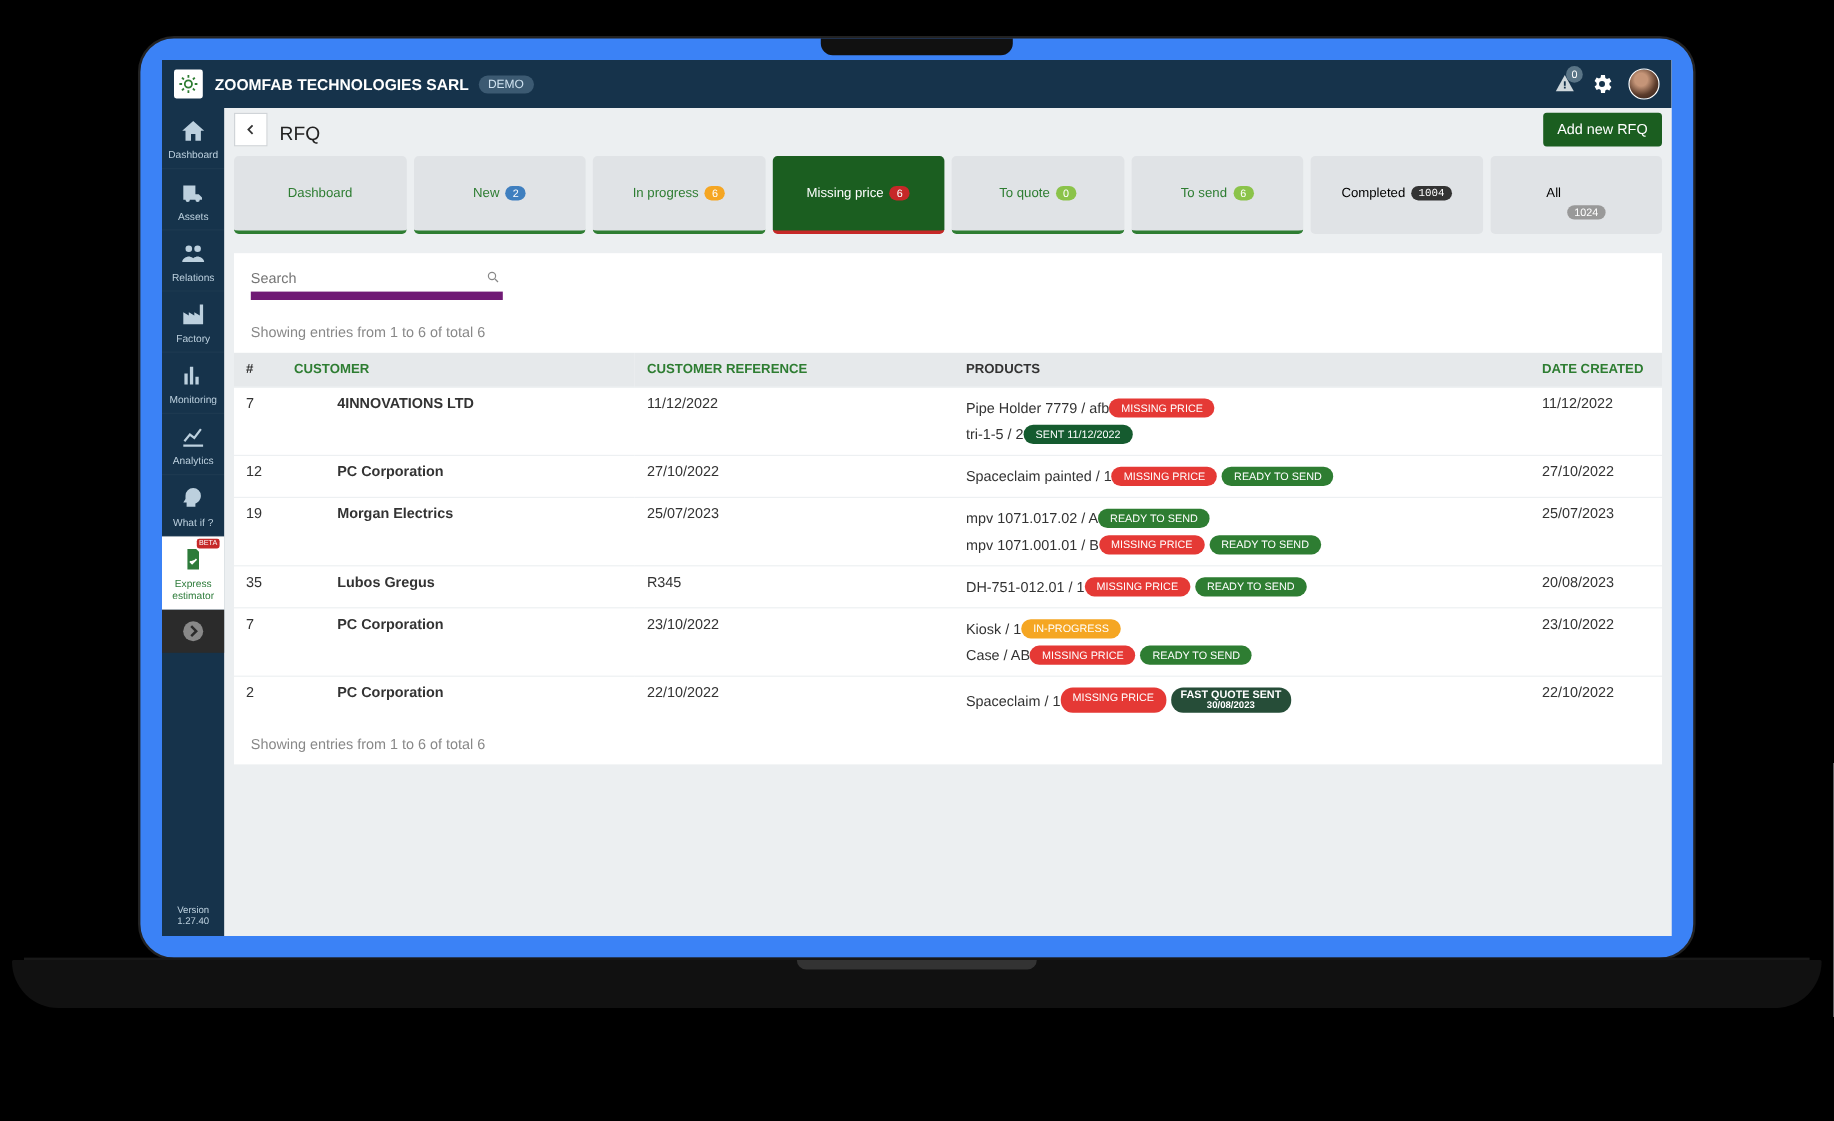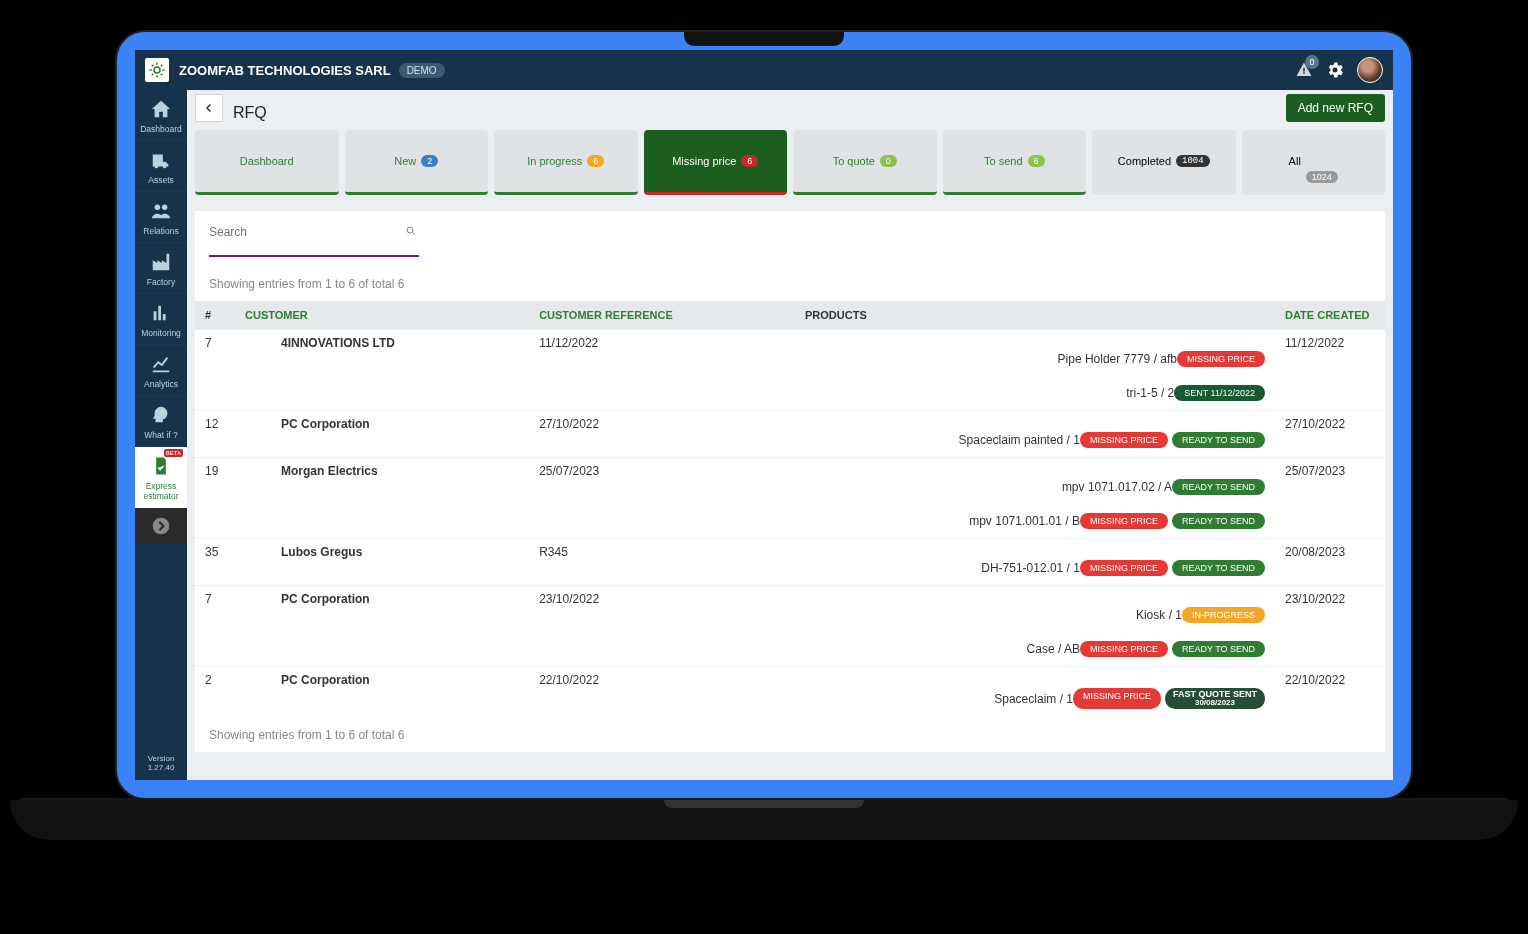--- a/index.html
+++ b/index.html
@@ -185,44 +185,44 @@
   
   .card {
     margin:8px;
     background:#fff;
   }
   .search-row {
     padding:10px 14px;
     position:relative;
   }
   .search-input {
-    border:none; border-bottom:2px solid #701a75;
+    border:none; border-bottom:7px solid #701a75;
     width:210px; font-size:12px;
-    padding:4px 18px 16px 0;
+    padding:4px 18px 4px 0;
     outline:none;
     color:#555;
   }
   .search-icon { position:absolute; left:210px; top:14px; color:#888; font-size:11px; }
 
   .entries-label {
     font-size:12px; color:#888;
     padding:10px 14px;
   }
 
   table {
     width:100%; border-collapse:collapse; font-size:12px;
   }
   thead tr { background:#e6e9eb; }
   th { text-align:left; padding:8px 10px; font-weight:normal; font-size:11px;}
   th.green { color:#2e7d32; font-weight:bold; }
   th.normal { color:#333; font-weight:bold; }
   td { padding:6px 10px; border-top:1px solid #edf0f2; vertical-align:top; color:#333;}
   td.idcol{ width:40px;}
   .customer-name { font-weight:bold;margin-left:36px; }
-  .prod-line { display:flex; justify-content:flex-end; align-items:center; padding:3px 0;margin-top:12px; }
+  .prod-line { display:flex; justify-content:flex-start; align-items:center; padding:3px 0; }
   .badges { display:flex; gap:4px; }
   .badge {
     font-size:9px; color:#fff;
     padding:3px 10px; border-radius:10px;
     white-space:nowrap;
     text-align:center;
   }
   .b-red { background:#e53935; }
   .b-darkgreen { background:#155b2f; }
   .b-green { background:#2e7d32; }

